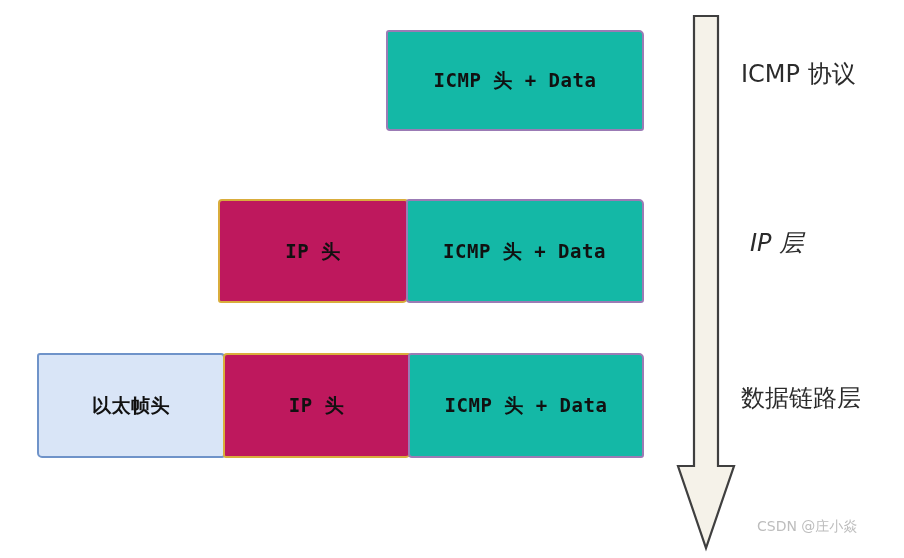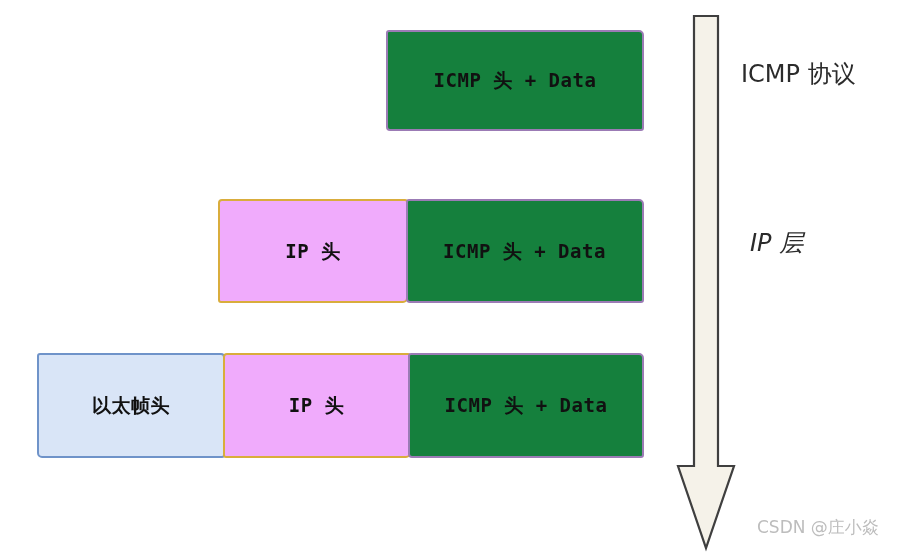--- a/index.html
+++ b/index.html
@@ -48,26 +48,26 @@
     line-height: 1;
   }
 
   
   .seg.blue {
     background: #d9e5f7;
     border: 2.5px solid #6f93c9;
     border-radius: 3px 4px 3px 5px;
   }
   .seg.yellow {
-    background: #f0abfc;
+    background: #be185d;
     border: 2.5px solid #d9ad3c;
     border-radius: 4px 3px 5px 3px;
   }
   .seg.purple {
-    background: #15803d;
+    background: #14b8a6;
     border: 2.5px solid #9b7bb5;
     border-radius: 3px 5px 3px 4px;
   }
 
   
   .row .seg + .seg { margin-left: -2.5px; }
 
   
   #row-icmp   { left: 386px; top: 30px;  width: 258px; height: 101px; }
   #row-ip     { left: 218px; top: 199px; width: 426px; height: 104px; }
@@ -101,21 +101,21 @@
     width: 68px;
     height: 538px;
   }
 
   
   #watermark {
     position: absolute;
     left: 757px;
     top: 519px;
     font-family: "DejaVu Sans", "Liberation Sans", sans-serif;
-    font-size: 17px;
+    font-size: 14px;
     color: #bdbdbd;
     white-space: nowrap;
     line-height: 1;
   }
 </style>
 </head>
 <body>
 
 <div id="diagram-canvas">
 
@@ -147,16 +147,17 @@
   </div>
 
   <svg id="down-arrow" viewBox="0 0 68 538">
     <polygon points="22,2 46,2 46,452 62,452 34,534 6,452 22,452" fill="#f5f2e9" stroke="#3f3f3f" stroke-width="2.2" stroke-linejoin="miter"></polygon>
   </svg>
 
   <div class="layer-label" id="label-icmp">ICMP 协议</div>
 
   <div class="layer-label" id="label-ip">IP 层</div>
 
+  <div class="layer-label" id="label-link">数据链路层</div>
 
   <div id="watermark">CSDN @庄小焱</div>
 
 </div>
 
 </body></html>

